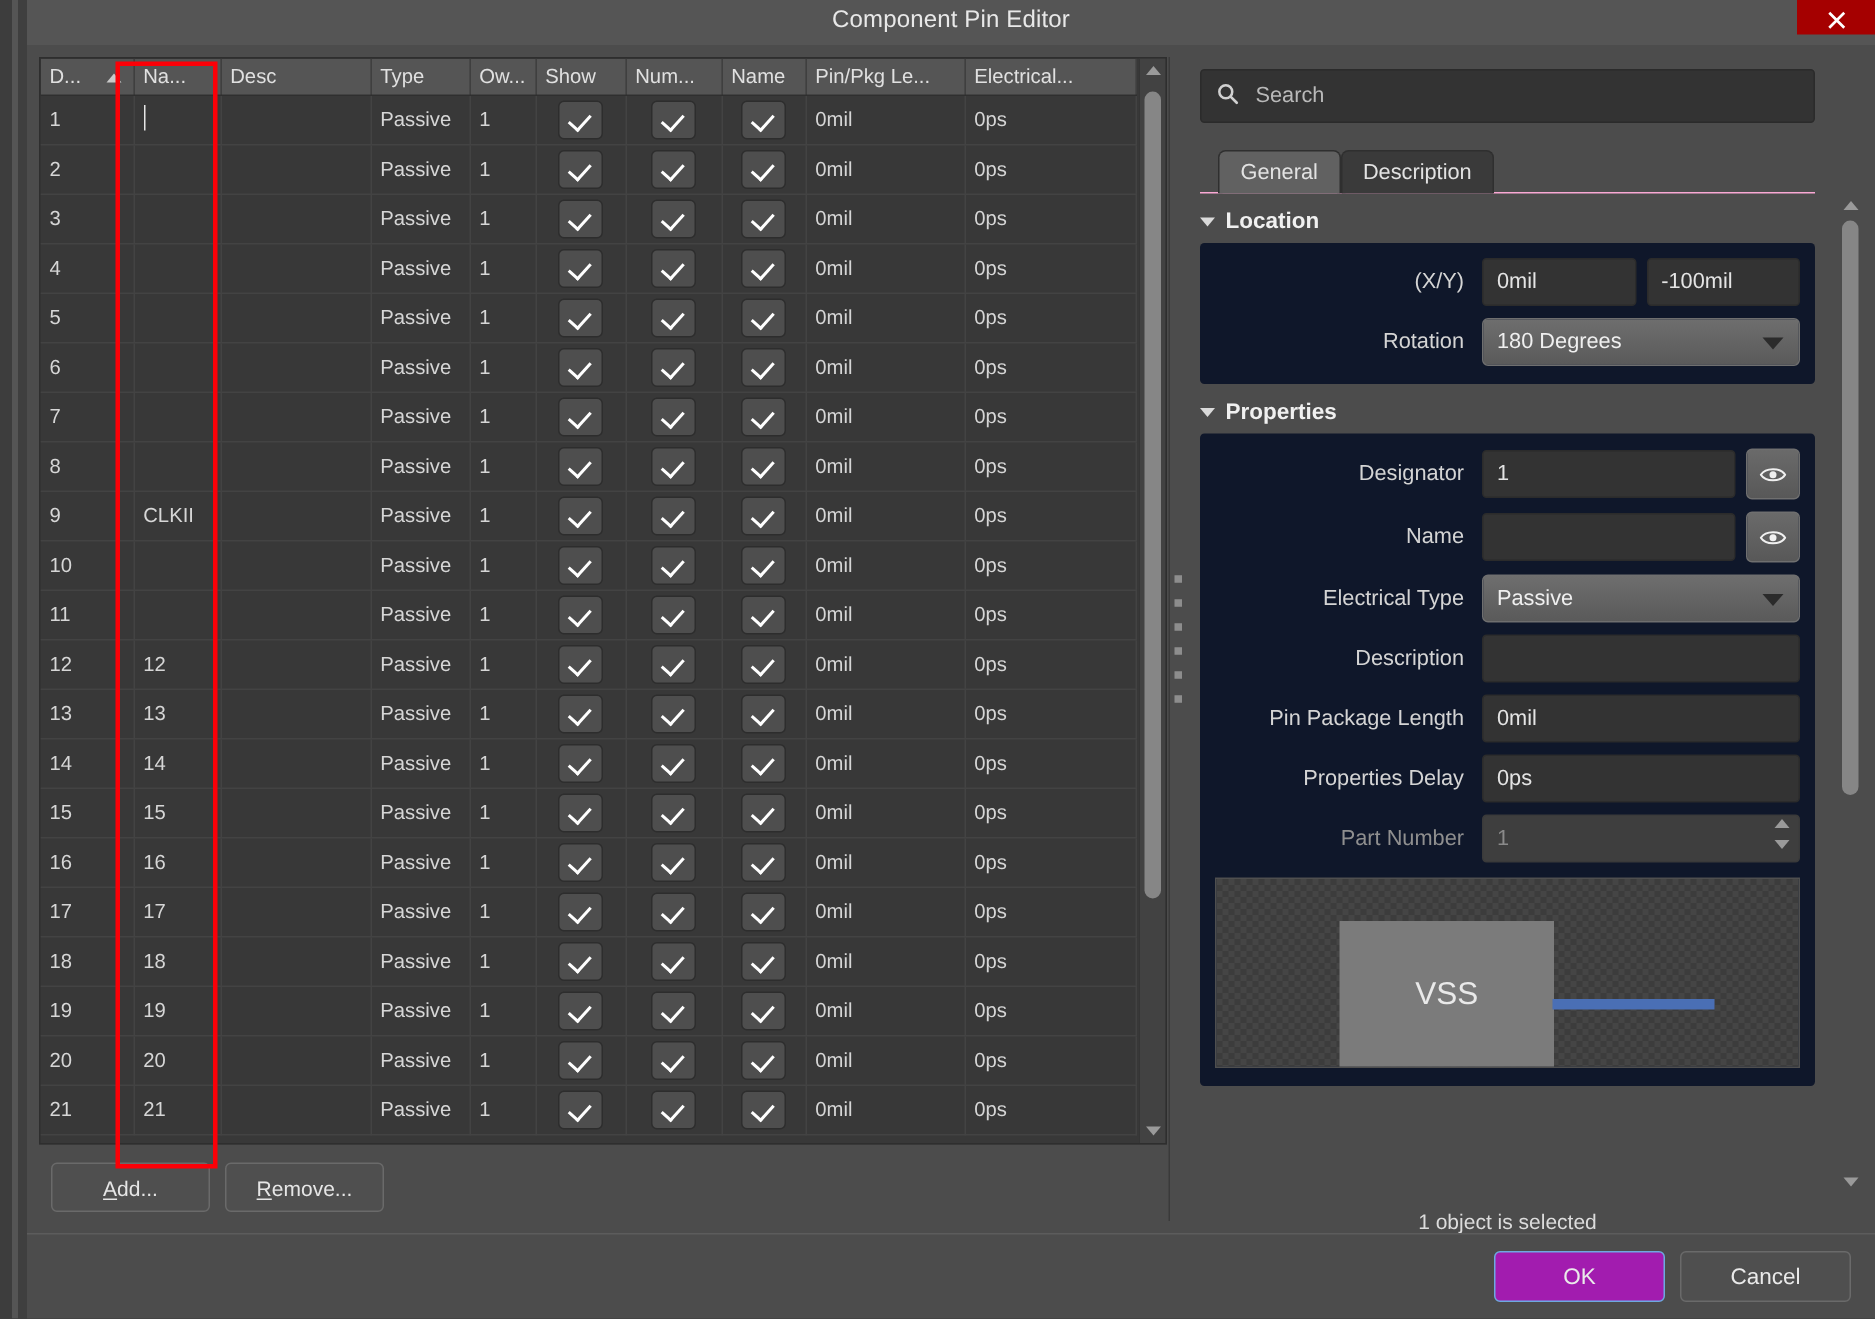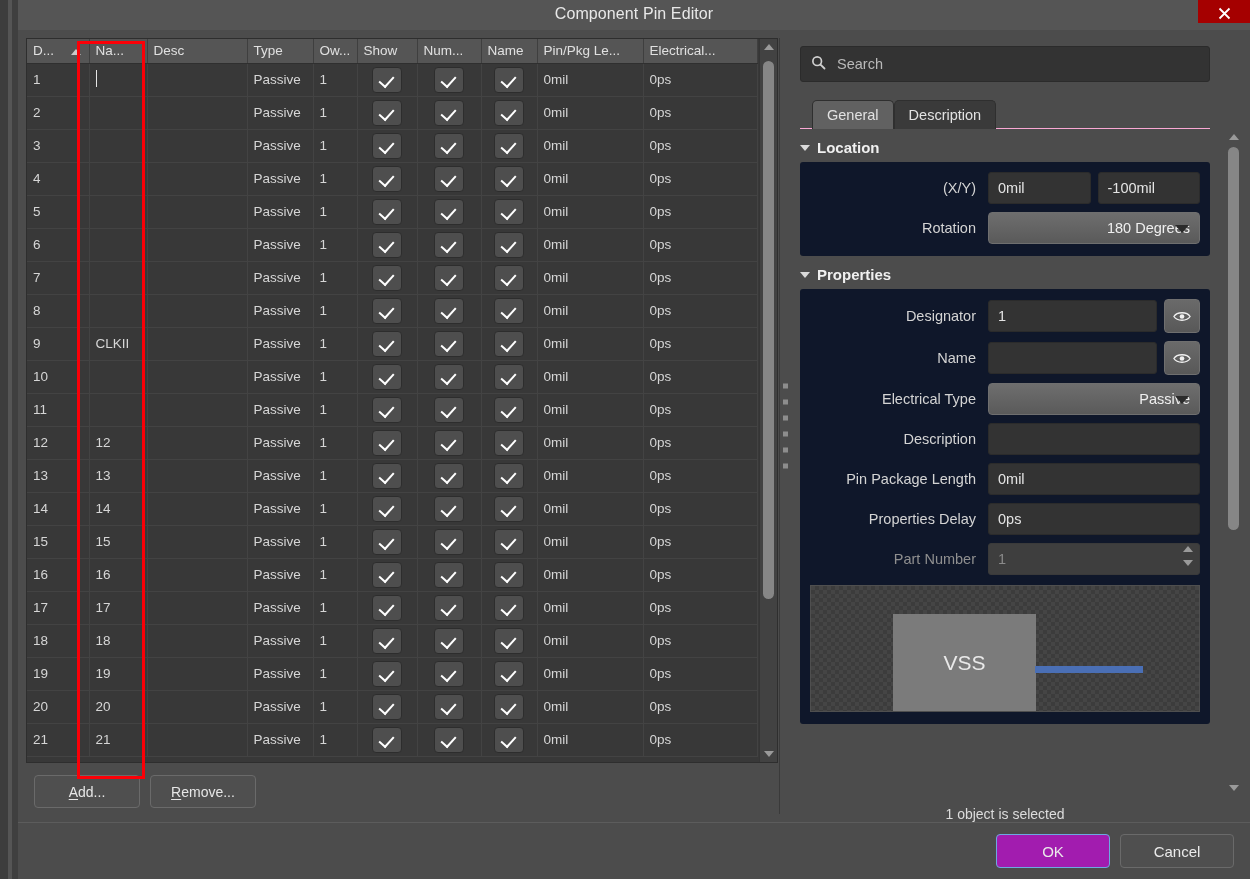--- a/index.html
+++ b/index.html
@@ -374,21 +374,20 @@
     height: 32px;
     border: 1px solid #6f6f6f;
     border-radius: 4px;
     background: linear-gradient(#6e6e6e, #5a5a5a);
     color: #efefef;
     font-size: 14.5px;
     line-height: 30px;
     padding: 0 9px;
     box-sizing: border-box;
     cursor: pointer;
-    text-align: right;
   }
   .combo .arrow {
     position: absolute;
     right: 10px; top: 50%; margin-top: -3px;
     width: 0; height: 0;
     border-left: 7px solid transparent;
     border-right: 7px solid transparent;
     border-top: 8px solid #2b2b2b;
   }
   .xy-pair { display: flex; flex: 1 1 auto; gap: 7px; }

